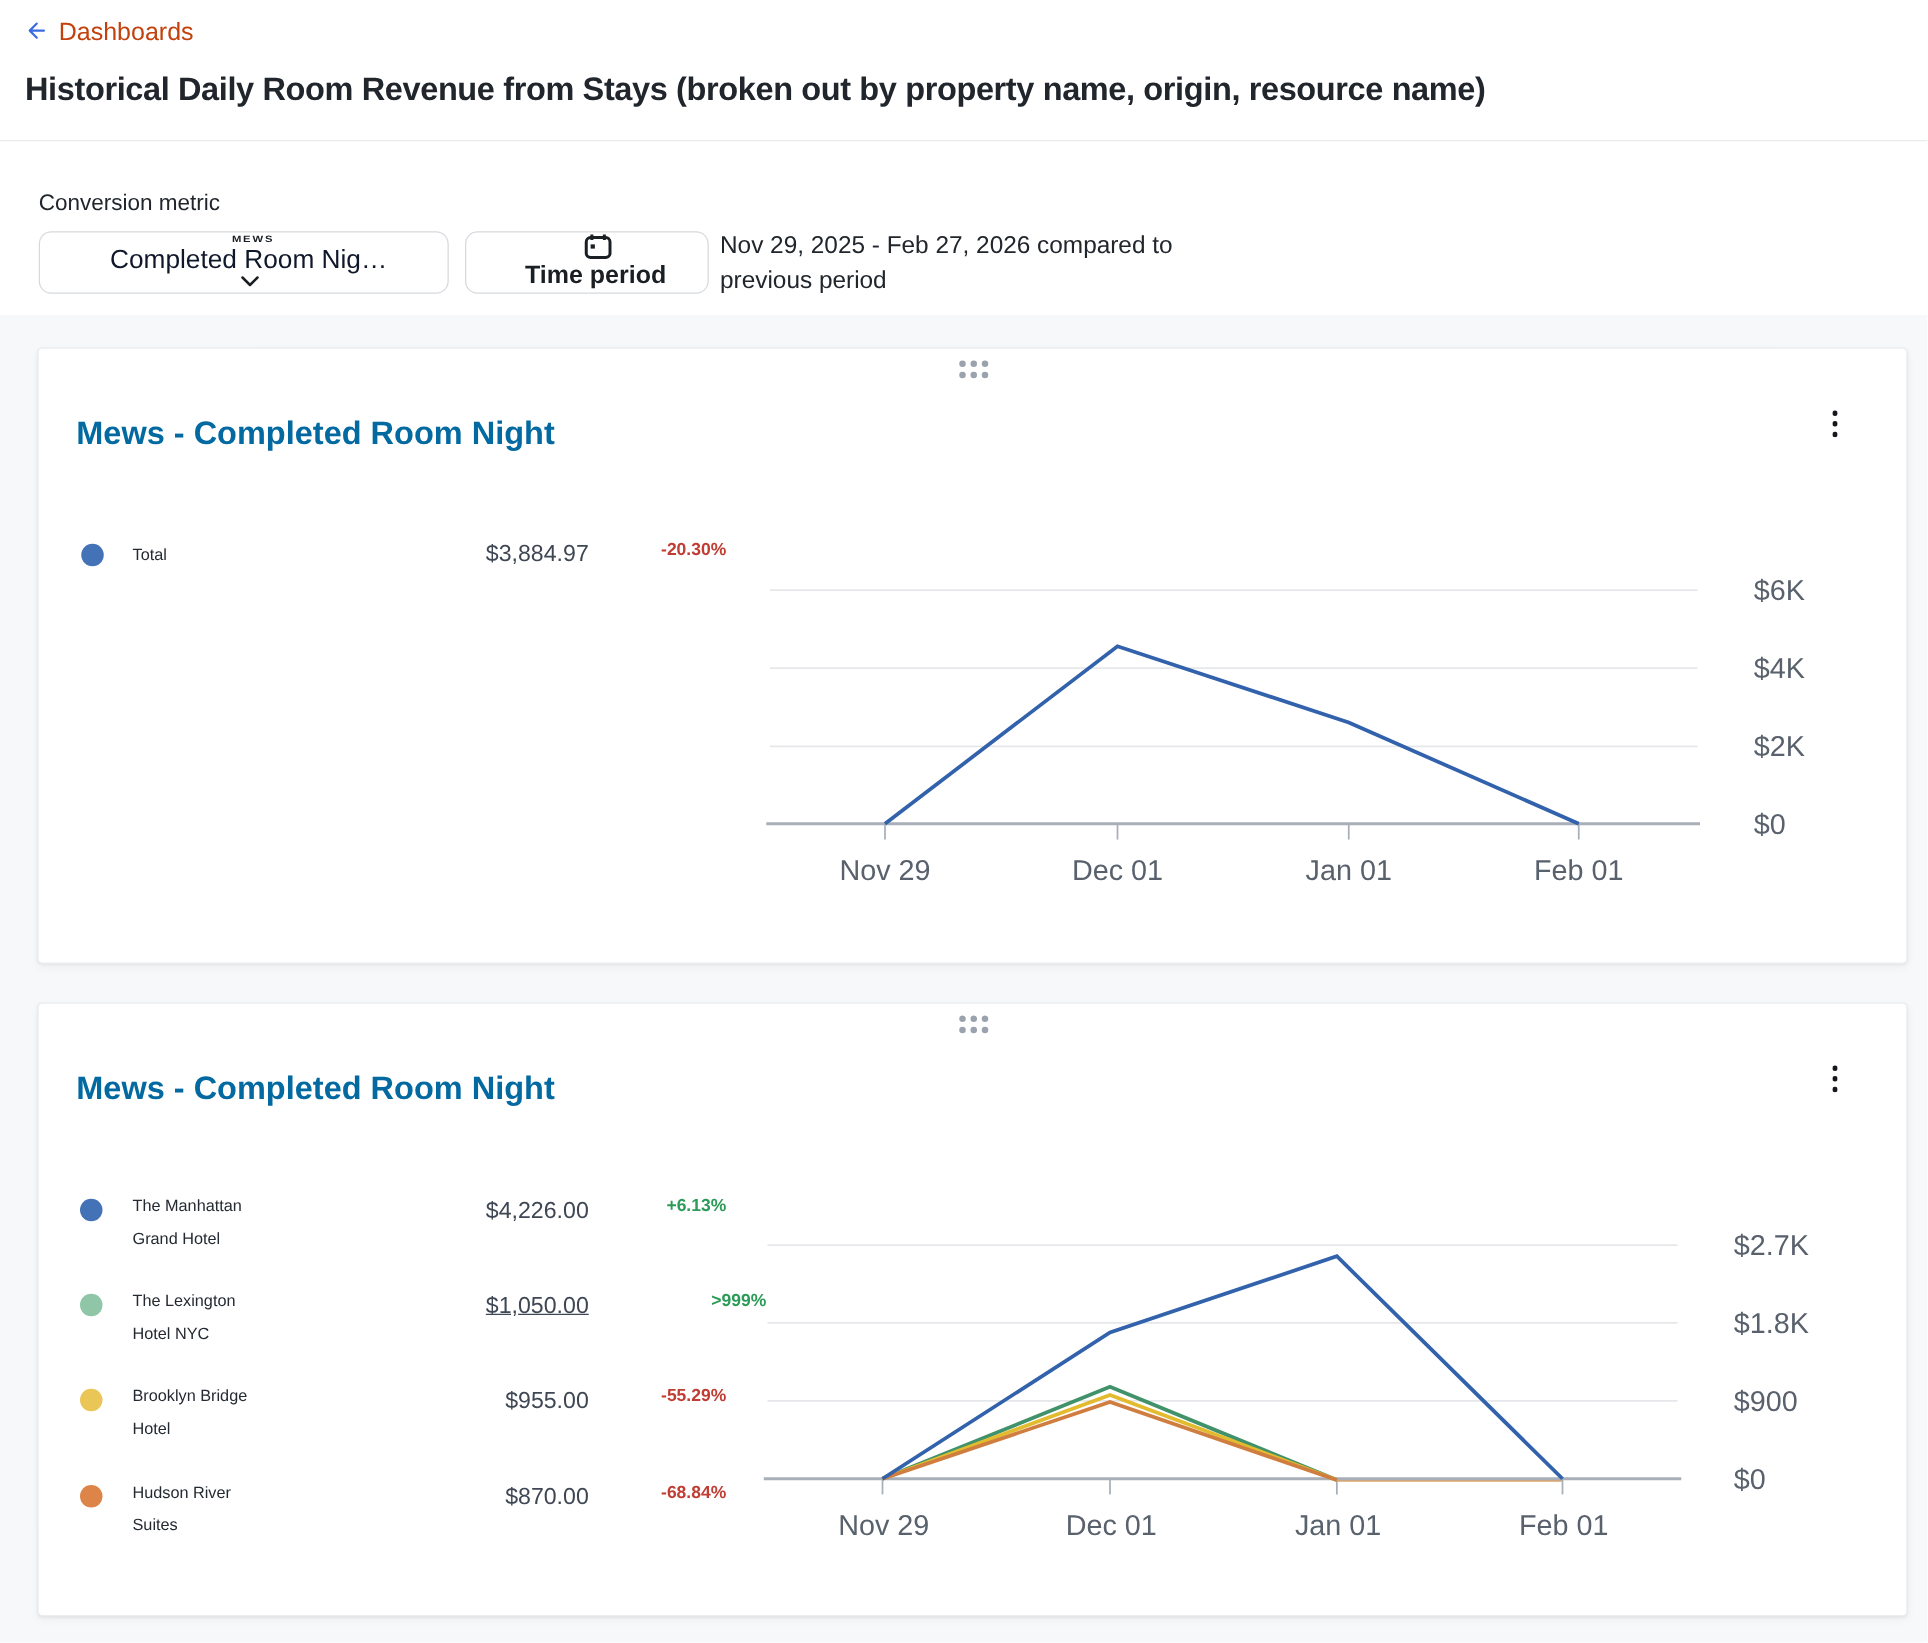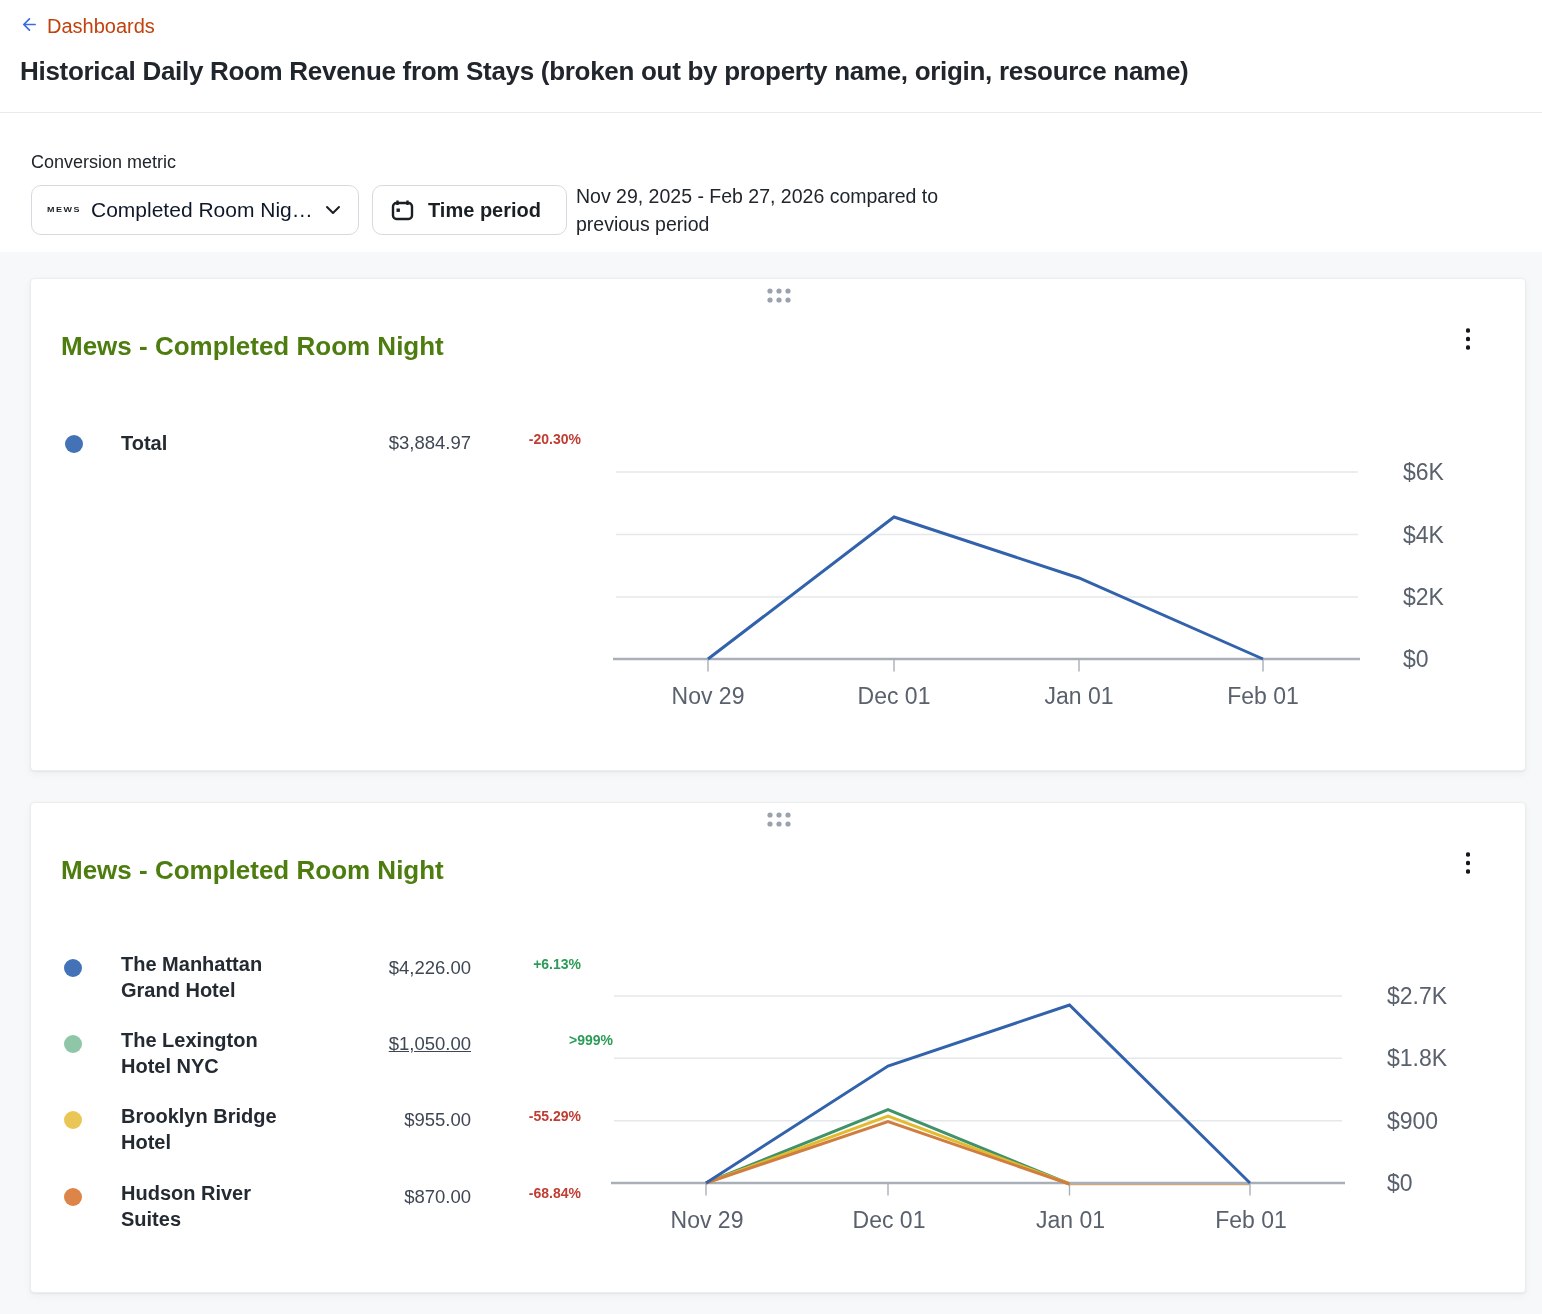--- a/index.html
+++ b/index.html
@@ -4,35 +4,35 @@
 <style>
   * { margin:0; padding:0; box-sizing:border-box; }
   html,body { width:1542px; height:1314px; background:#fff; font-family:"Liberation Sans", sans-serif; position:relative; overflow:hidden; }
   .abs { position:absolute; }
   .gridbg { left:0; top:252px; width:1542px; height:1062px; background:#f7f8f9; }
   .backlink { left:47px; top:15px; font-size:20px; color:#c2410c; }
   .backarrow { left:20px; top:16px; width:17px; height:17px; }
   h1.title { left:20px; top:56px; font-size:26px; font-weight:bold; color:#21262c; letter-spacing:-0.3px; }
   .divider { left:0; top:112px; width:1542px; height:1px; background:#e8eaec; }
   .convlabel { left:31px; top:152px; font-size:18px; color:#21262c; }
-  .btn { background:#fff; border:1px solid #d6dade; border-radius:10px; height:50px; top:185px; display:flex; align-items:center; }
+  .btn { background:#fff; border:1px solid #d6dade; border-radius:10px; height:50px; top:185px; display:flex; align-items:center;flex-direction:column; }
   .btn1 { left:31px; width:328px; }
   .btn2 { left:372px; width:195px; }
   .mewslogo { font-size:9px; font-weight:bold; letter-spacing:1.5px; color:#1a1f24; margin-left:15px; transform:scaleY(0.82); }
   .btn1 .label { font-size:21px; color:#0f172a; margin-left:10px; width:224px; white-space:nowrap; overflow:hidden; }
   .btn2 .label { font-size:20px; font-weight:bold; color:#1a1f24; margin-left:14px; }
   .datetext { left:576px; top:183px; font-size:19.5px; color:#20262c; line-height:27.5px; }
   .card { left:30px; width:1496px; background:#fff; border:1px solid #ebedef; border-radius:4px; box-shadow:0 1px 2px rgba(20,30,40,0.06), 0 3px 8px rgba(20,30,40,0.04); }
   .card1 { top:278px; height:493px; }
   .card2 { top:802px; height:491px; }
-  .cardtitle { left:30px; top:52px; font-size:26px; font-weight:bold; color:#4d7c0f; position:absolute; }
+  .cardtitle { left:30px; top:52px; font-size:26px; font-weight:bold; color:#0369a1; position:absolute; }
   .drag { position:absolute; width:26px; height:18px; }
   .kebab { position:absolute; width:4px; height:22px; }
   .dot { position:absolute; width:18px; height:18px; border-radius:50%; }
-  .leglabel { position:absolute; font-size:20px; font-weight:bold; color:#242a31; line-height:25.7px;margin-left:15px; }
+  .leglabel { position:absolute; font-size:13px; font-weight:normal; color:#242a31; line-height:25.7px; }
   .legval { position:absolute; font-size:18.5px; color:#3e4753; text-align:right; width:120px; }
   .legpct { position:absolute; font-size:14px; font-weight:bold; text-align:right; width:110px; }
   .pos { color:#2b9b57; }
   .neg { color:#c03d33; }
   svg text { font-family:"Liberation Sans", sans-serif; }
 </style>
 </head>
 <body>
 <div class="abs gridbg"></div>
 

